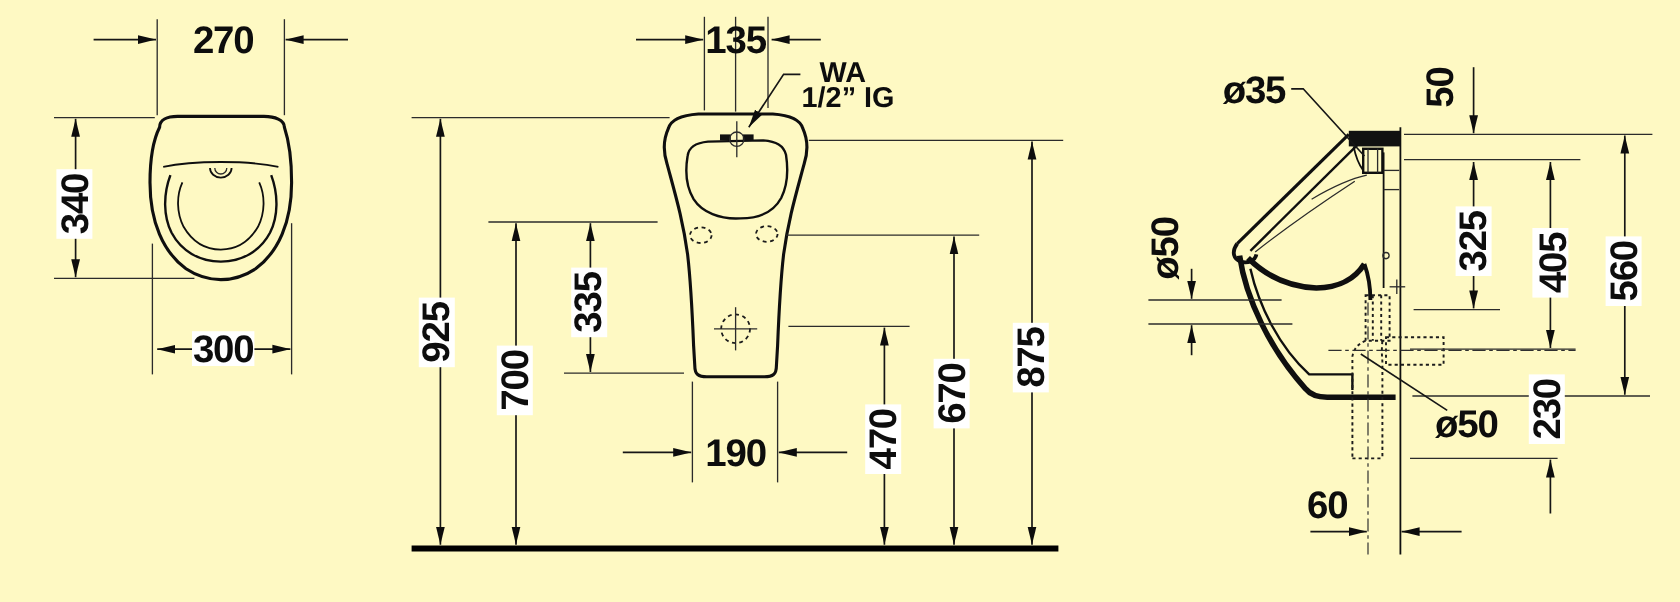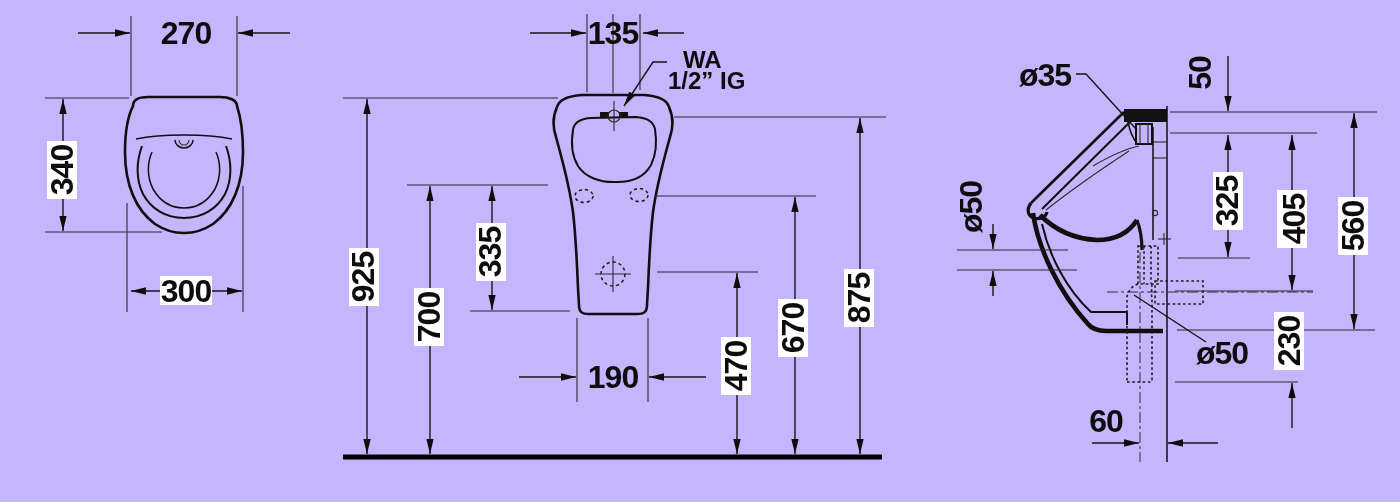--- a/index.html
+++ b/index.html
@@ -1,16 +1,16 @@
 <!DOCTYPE html>
 <html><head>
 <meta charset="utf-8">
 <style>
   html,body{margin:0;padding:0;background:#fff;}
-  #stage{position:relative;width:1400px;height:502px;background:#c4b5fd;overflow:hidden;}
+  #stage{position:relative;width:1400px;height:502px;background:#fef9c3;overflow:hidden;}
   svg{display:block;}
   .thin{stroke:#2b2b2b;stroke-width:1.1;fill:none;}
   .dim{stroke:#161616;stroke-width:1.4;fill:none;}
   .lead{stroke:#161616;stroke-width:1.4;fill:none;}
   .o15{stroke:#0f0f0f;stroke-width:1.5;fill:none;}
   .o2{stroke:#0f0f0f;stroke-width:2;fill:none;}
   .o25{stroke:#0f0f0f;stroke-width:2.6;fill:none;}
   .o3{stroke:#0f0f0f;stroke-width:3.2;fill:none;}
   .o45{stroke:#0f0f0f;stroke-width:4.6;fill:none;}
   .dot{stroke:#1c1c1c;stroke-width:1.6;fill:none;stroke-dasharray:2.6 2.6;}

